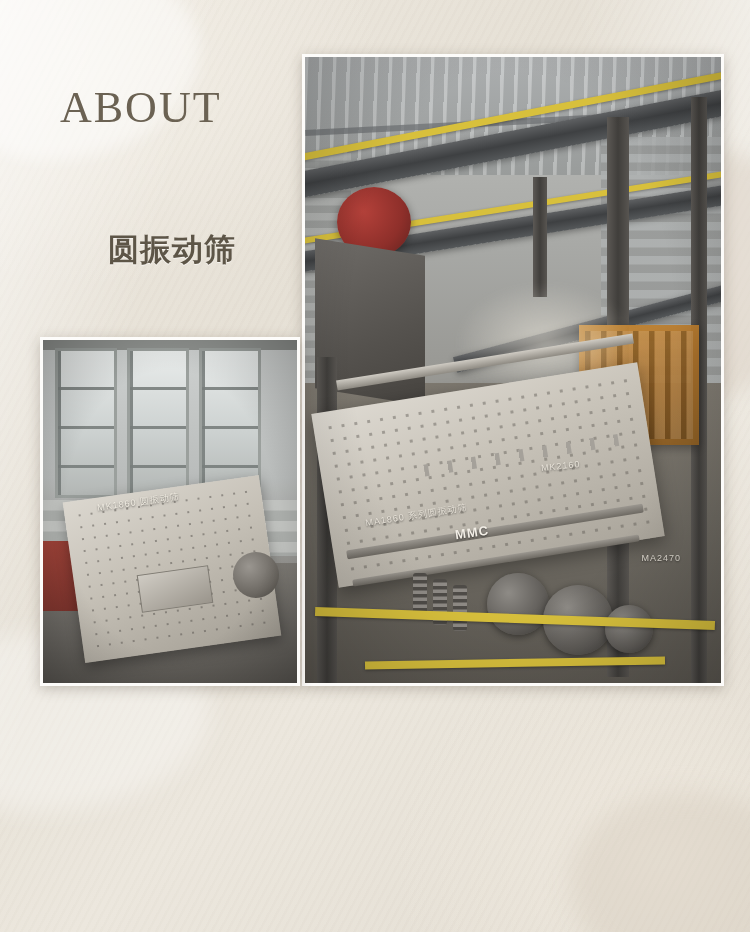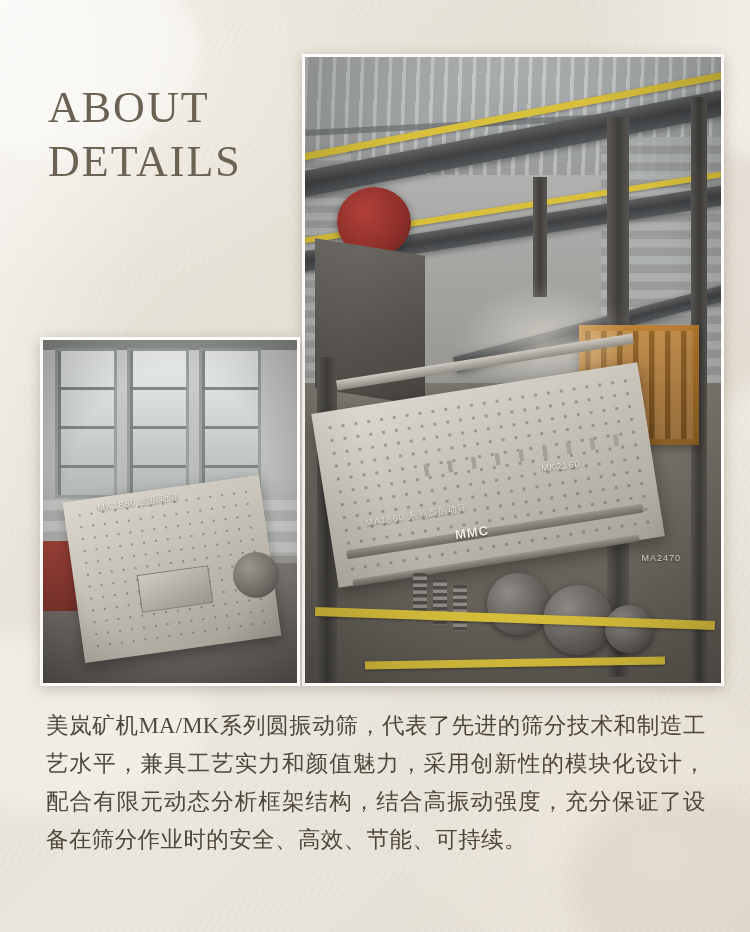--- a/index.html
+++ b/index.html
@@ -42,21 +42,21 @@
     pointer-events: none;
   }
   .blob-a { width: 260px; height: 200px; left: -60px; top: -40px; background: rgba(255,255,255,0.45); filter: blur(8px); }
   .blob-b { width: 210px; height: 250px; right: -70px; top: 150px; background: rgba(214,205,190,0.45); filter: blur(10px); }
   .blob-c { width: 300px; height: 180px; left: -90px; bottom: 120px; background: rgba(255,255,255,0.35); filter: blur(12px); }
   .blob-d { width: 240px; height: 180px; right: -60px; bottom: -40px; background: rgba(210,200,186,0.4); filter: blur(12px); }
 
   
   .heading {
     position: absolute;
-    left: 48px;
+    left: 60px;
     top: 82px;
     width: 250px;
   }
   .heading-line {
     font-family: "Liberation Serif", "DejaVu Serif", serif;
     font-size: 44px;
     letter-spacing: 2px;
     color: #6b6253;
     line-height: 1.18;
     font-weight: 400;
@@ -332,24 +332,24 @@
 <div class="page">
 
   <div class="paper-texture"></div>
   <div class="blob blob-a"></div>
   <div class="blob blob-b"></div>
   <div class="blob blob-c"></div>
   <div class="blob blob-d"></div>
 
   <div class="heading">
     <div class="heading-line l1">ABOUT</div>
-    <div class="heading-line l2">DETAILS</div>
   </div>
 
   <div class="subtitle">
+    <span class="sub-l2">圆振动筛</span>
   </div>
 
   <div class="photo photo-main">
     <div class="ph-inner">
       <div class="m-sky"></div>
       <div class="m-roof"></div>
       <div class="m-roof-beam" style="left:0;top:62px;width:100%;transform:rotate(-3deg);"></div>
       <div class="m-wall-left"></div>
       <div class="m-wall-right"></div>
       <div class="m-floor"></div>
@@ -409,15 +409,14 @@
       <div class="s-floor"></div>
       <div class="s-red"></div>
       <div class="s-machine"></div>
       <div class="s-panel"></div>
       <div class="s-drum"></div>
       <div class="s-label">MK1860 圆振动筛</div>
       <div class="s-vignette"></div>
     </div>
   </div>
 
-  <div class="body-text">美岚矿机MA/MK系列圆振动筛，代表了先进的筛分技术和制造工艺水平，兼具工艺实力和颜值魅力，采用创新性的模块化设计，配合有限元动态分析框架结构，结合高振动强度，充分保证了设备在筛分作业时的安全、高效、节能、可持续。</div>
 
 </div>
 
 </body></html>

